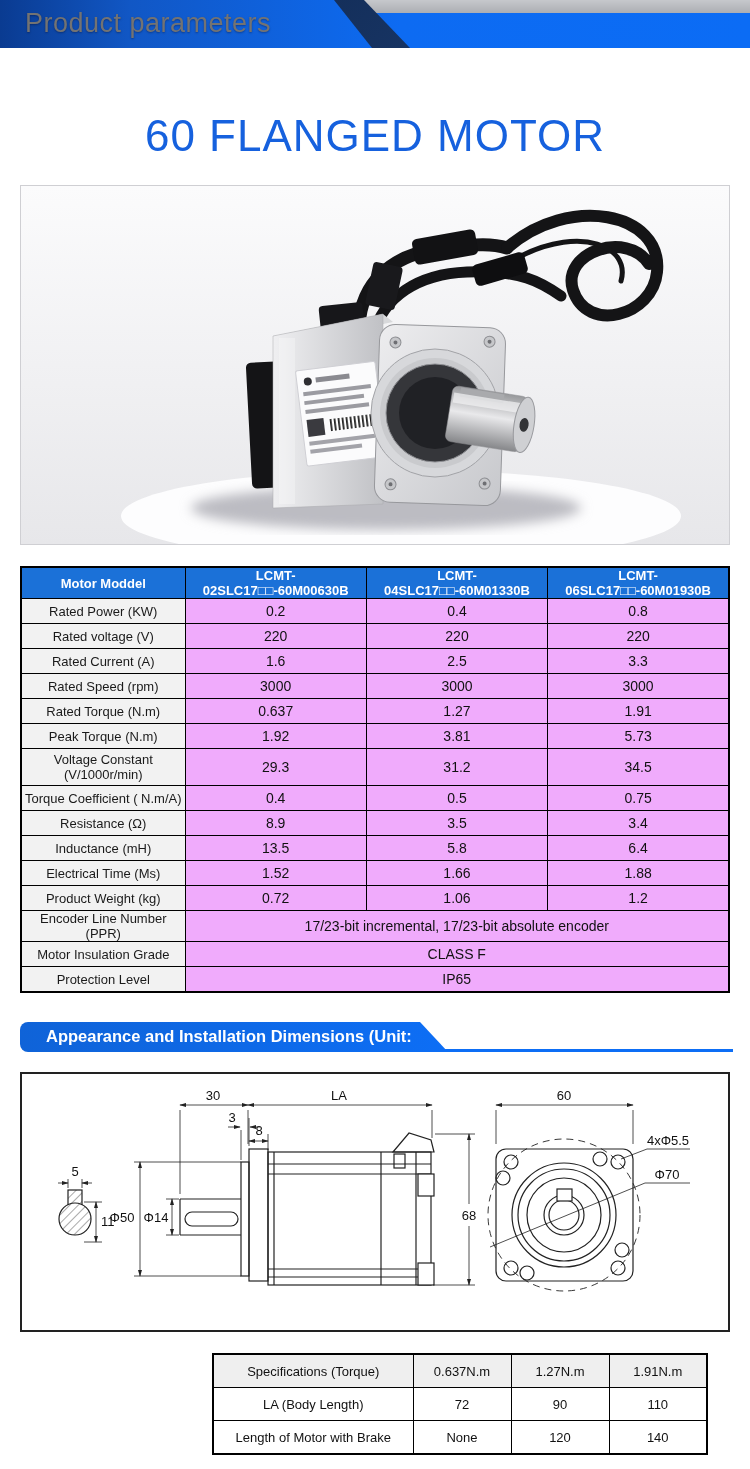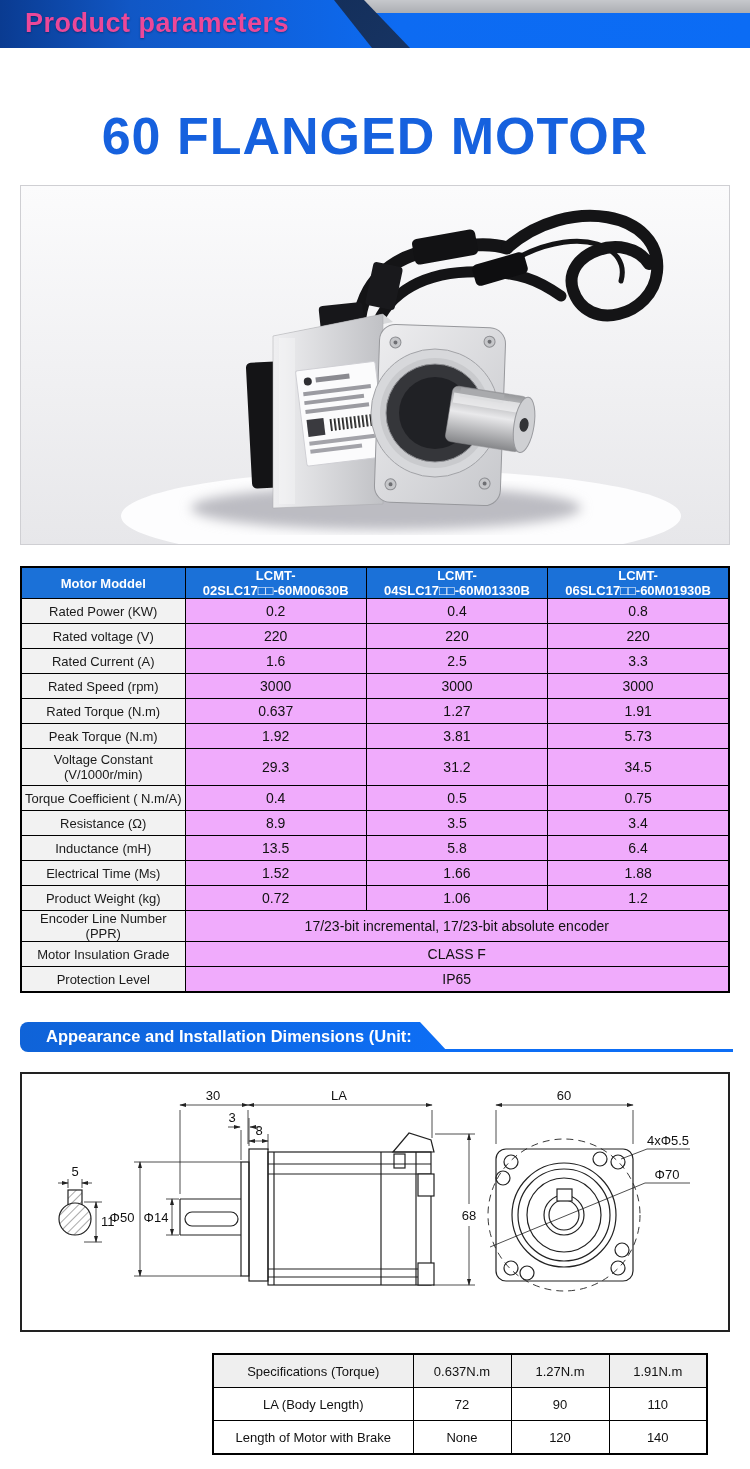--- a/index.html
+++ b/index.html
@@ -13,25 +13,25 @@
   .banner{position:relative;height:48px;width:750px;overflow:hidden;}
   .banner-gray{position:absolute;left:330px;top:0;right:0;height:13px;
     background:linear-gradient(#c6c8cc,#acaeb3);}
   .banner-blue{position:absolute;inset:0;
     background:linear-gradient(90deg,#0a3b91 0px,#1157c5 130px,#0d6bf2 400px,#0b6cf5 100%);
     clip-path:polygon(0 0,338px 0,352px 13px,750px 13px,750px 48px,0 48px);}
   .banner-fold{position:absolute;inset:0;
     background:linear-gradient(135deg,#0d2347,#1e4077);
     clip-path:polygon(334px 0,364px 0,410px 48px,372px 48px);}
   .banner-title{position:absolute;left:25px;top:0;line-height:46px;
-    font-size:27px;font-weight:bold;color:#ec4899;letter-spacing:.5px;
+    font-size:27px;font-weight:normal;color:#737373;letter-spacing:.5px;
     text-shadow:0 1px 2px rgba(0,0,30,.35);}
   
-  .page-title{margin:62px 0 0;text-align:center;font-size:52px;line-height:52px;
-    font-weight:bold;color:#1661de;letter-spacing:1px;}
+  .page-title{margin:62px 0 0;text-align:center;font-size:44px;line-height:52px;
+    font-weight:normal;color:#1661de;letter-spacing:1px;}
   
   .photo-box{width:708px;height:358px;margin:23px auto 0;border:1px solid #cfcfd3;
     background:#f6f6f8;}
   
   table{border-collapse:collapse;}
   .spec-table{width:710px;margin:21px auto 0;border:2px solid #000;table-layout:fixed;}
   .spec-table td{border:1px solid #000;text-align:center;vertical-align:middle;padding:0 2px;}
   .spec-table .hd td{background:#1b71d8;color:#fff;font-weight:bold;font-size:13px;height:22px;}
   .spec-table .lbl{background:#f2f2f2;font-size:13px;height:24px;color:#1a1a1a;}
   .spec-table .val{font-size:14px;background:#f0abfc;}

